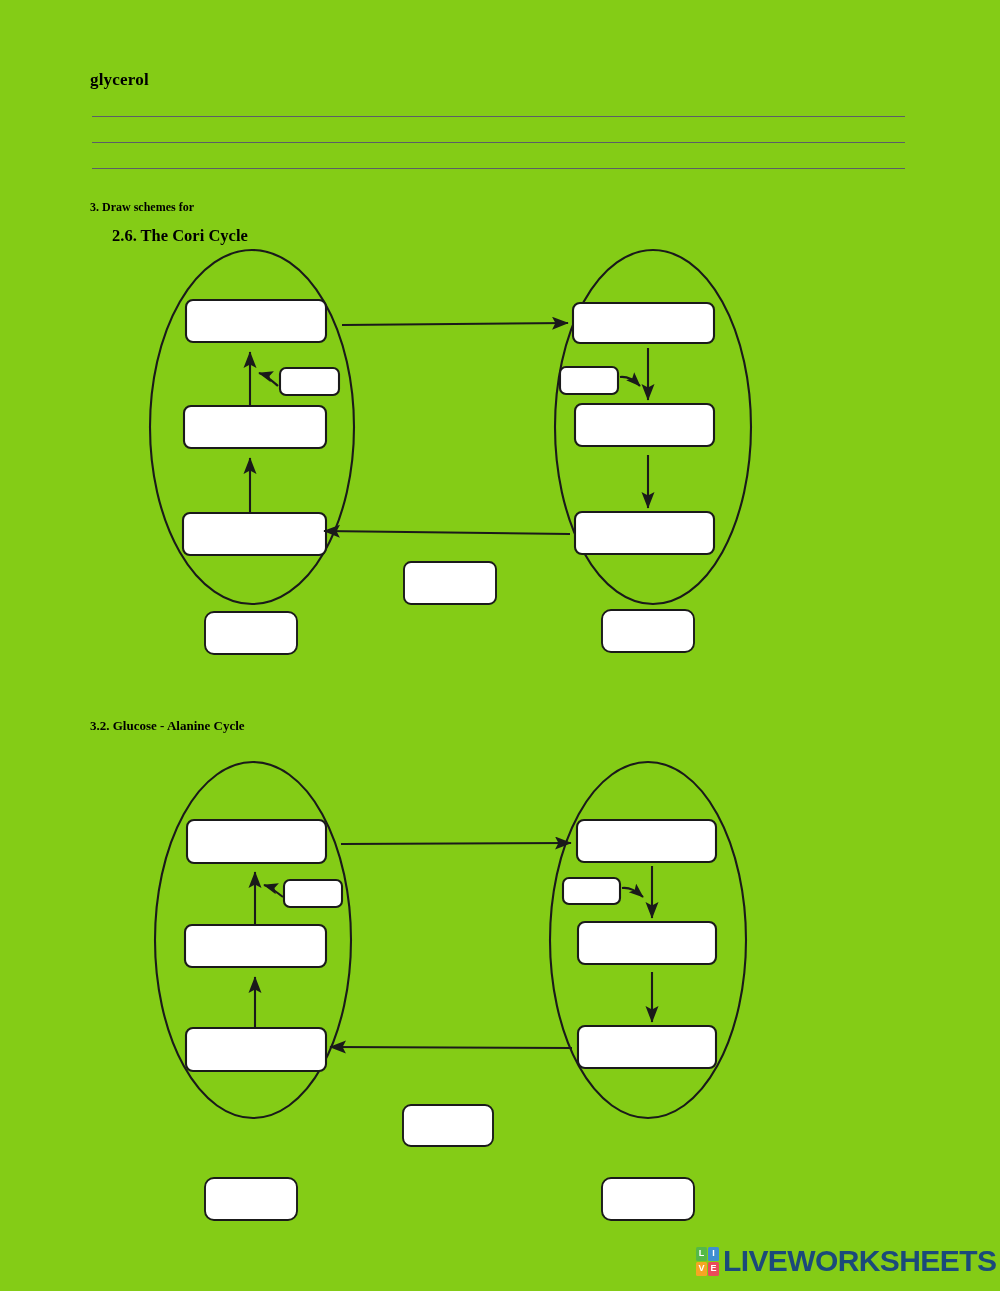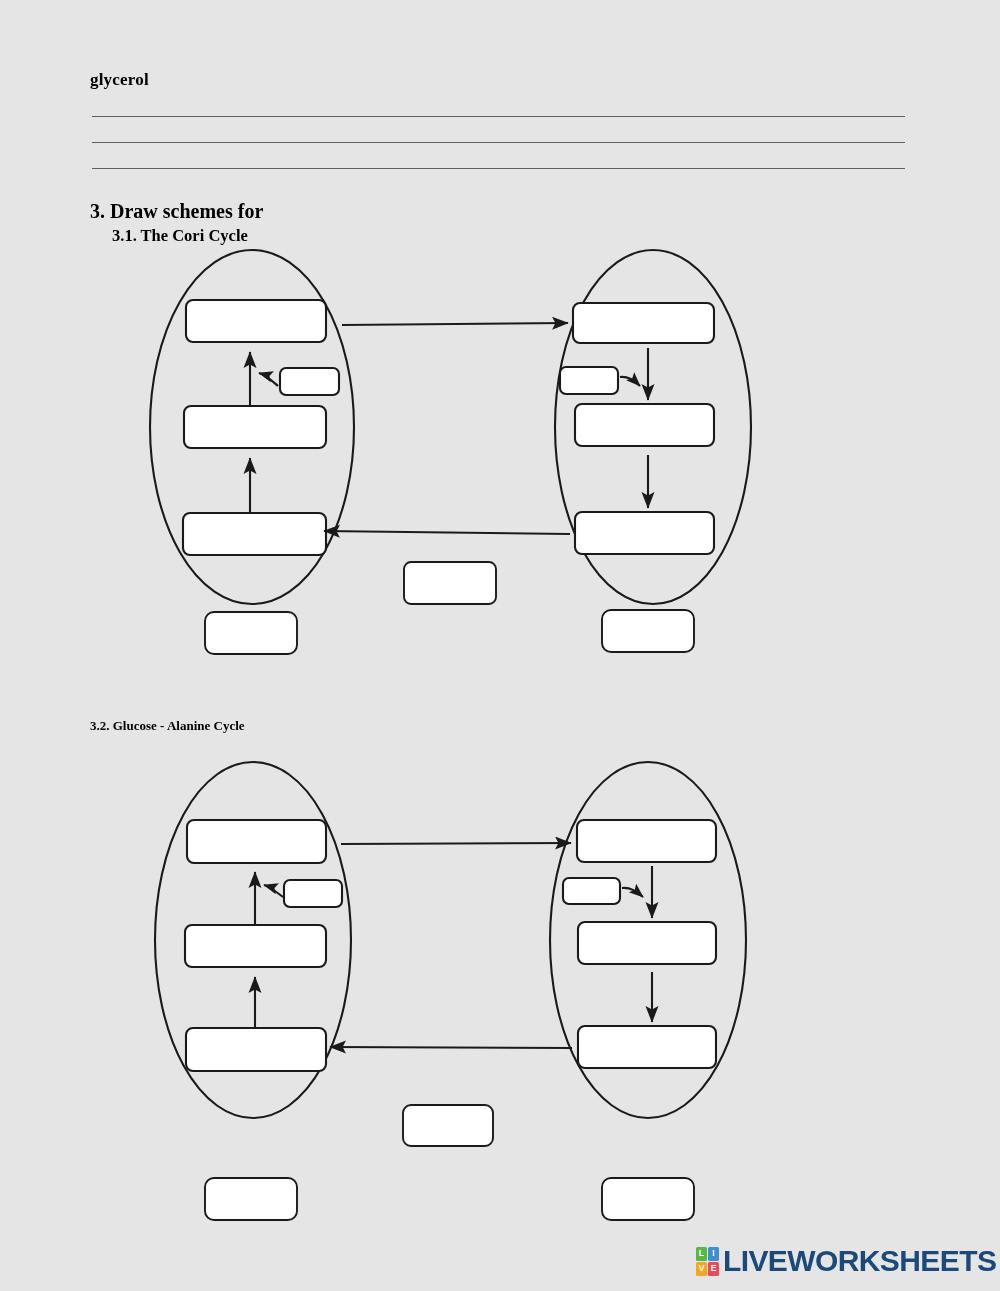--- a/index.html
+++ b/index.html
@@ -8,38 +8,38 @@
     background: #ffffff;
   }
   body {
     font-family: "Liberation Serif", "DejaVu Serif", serif;
     color: #000000;
   }
   .page {
     position: relative;
     width: 1000px;
     height: 1291px;
-    background: #e5e5e5;
+    background: #84cc16;
     overflow: hidden;
   }
 
   
   .hdr-word {
     position: absolute;
     left: 90px;
     top: 70px;
     font-size: 17px;
     font-weight: bold;
     letter-spacing: 0.2px;
   }
   .q-title {
     position: absolute;
     left: 90px;
     top: 200px;
-    font-size: 20px;
+    font-size: 12px;
     font-weight: bold;
     text-align: center;
   }
   .q-sub1 {
     position: absolute;
     left: 112px;
     top: 226px;
     font-size: 16.5px;
     font-weight: bold;
   }
@@ -106,21 +106,21 @@
 
 <div class="page">
 
   <div class="hdr-word">glycerol</div>
 
   <div class="rule" style="top:116px;"></div>
   <div class="rule" style="top:142px;"></div>
   <div class="rule" style="top:168px;"></div>
 
   <div class="q-title">3. Draw schemes for</div>
-  <div class="q-sub1">3.1. The Cori Cycle</div>
+  <div class="q-sub1">2.6. The Cori Cycle</div>
   <div class="q-sub2">3.2. Glucose - Alanine Cycle</div>
 
   <svg class="diagram" width="1000" height="1291" viewBox="0 0 1000 1291" xmlns="http://www.w3.org/2000/svg">
     <defs>
       <marker id="ah" markerWidth="9" markerHeight="9" refX="7.6" refY="3.1" orient="auto" markerUnits="strokeWidth">
         <path d="M0,0 L8,3.1 L0,6.2 L1.6,3.1 z" fill="#1a1a1a"></path>
       </marker>
       <marker id="ahs" markerWidth="8" markerHeight="8" refX="6.6" refY="2.7" orient="auto" markerUnits="strokeWidth">
         <path d="M0,0 L7,2.7 L0,5.4 L1.4,2.7 z" fill="#1a1a1a"></path>
       </marker>

